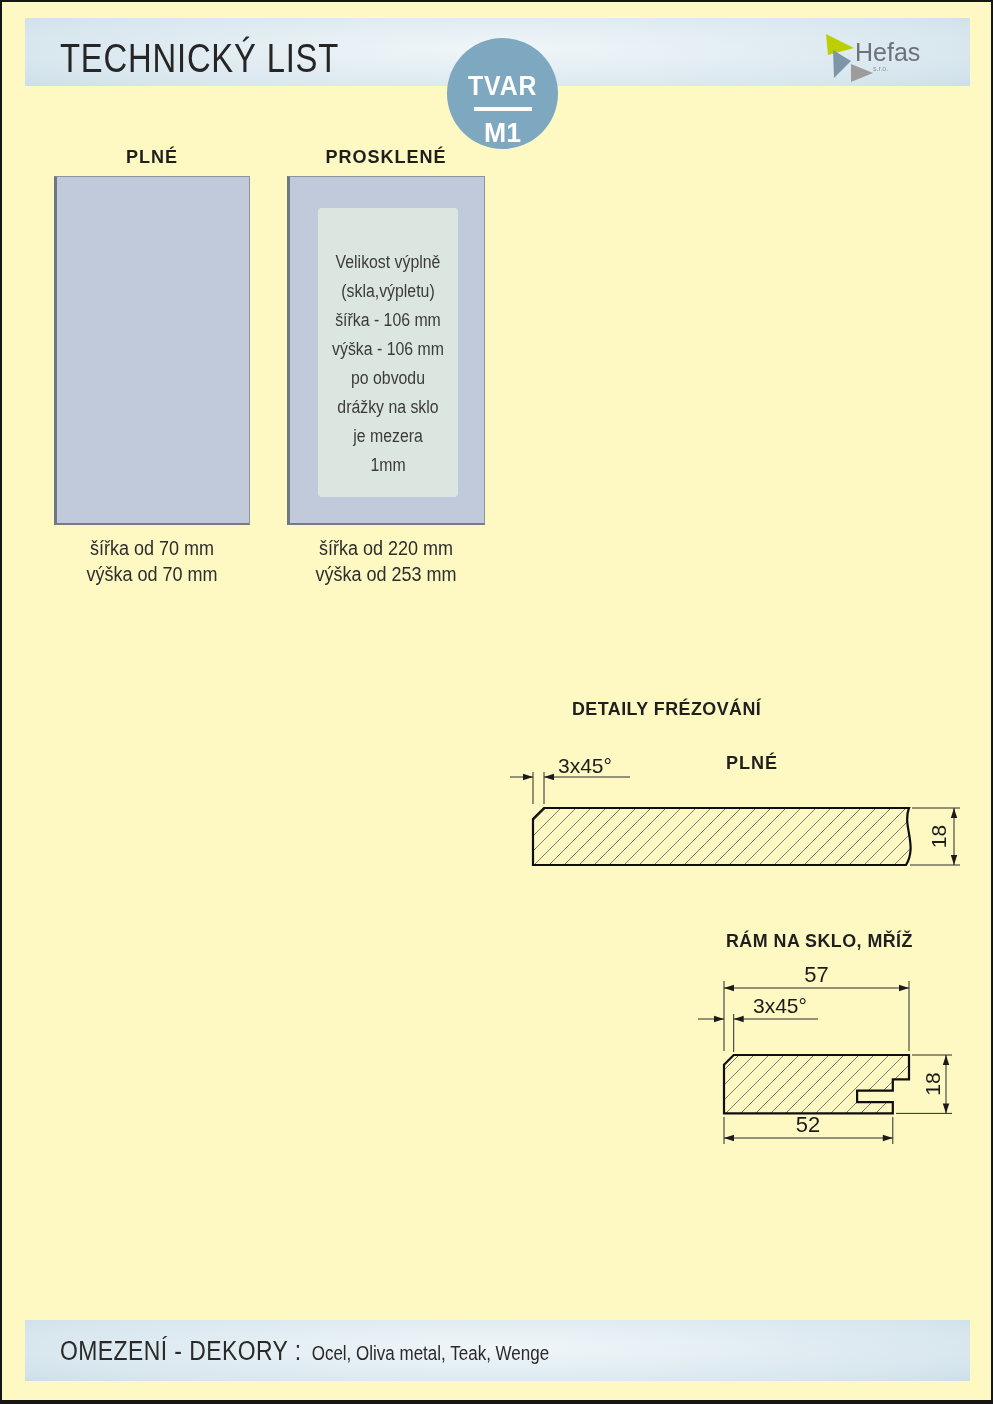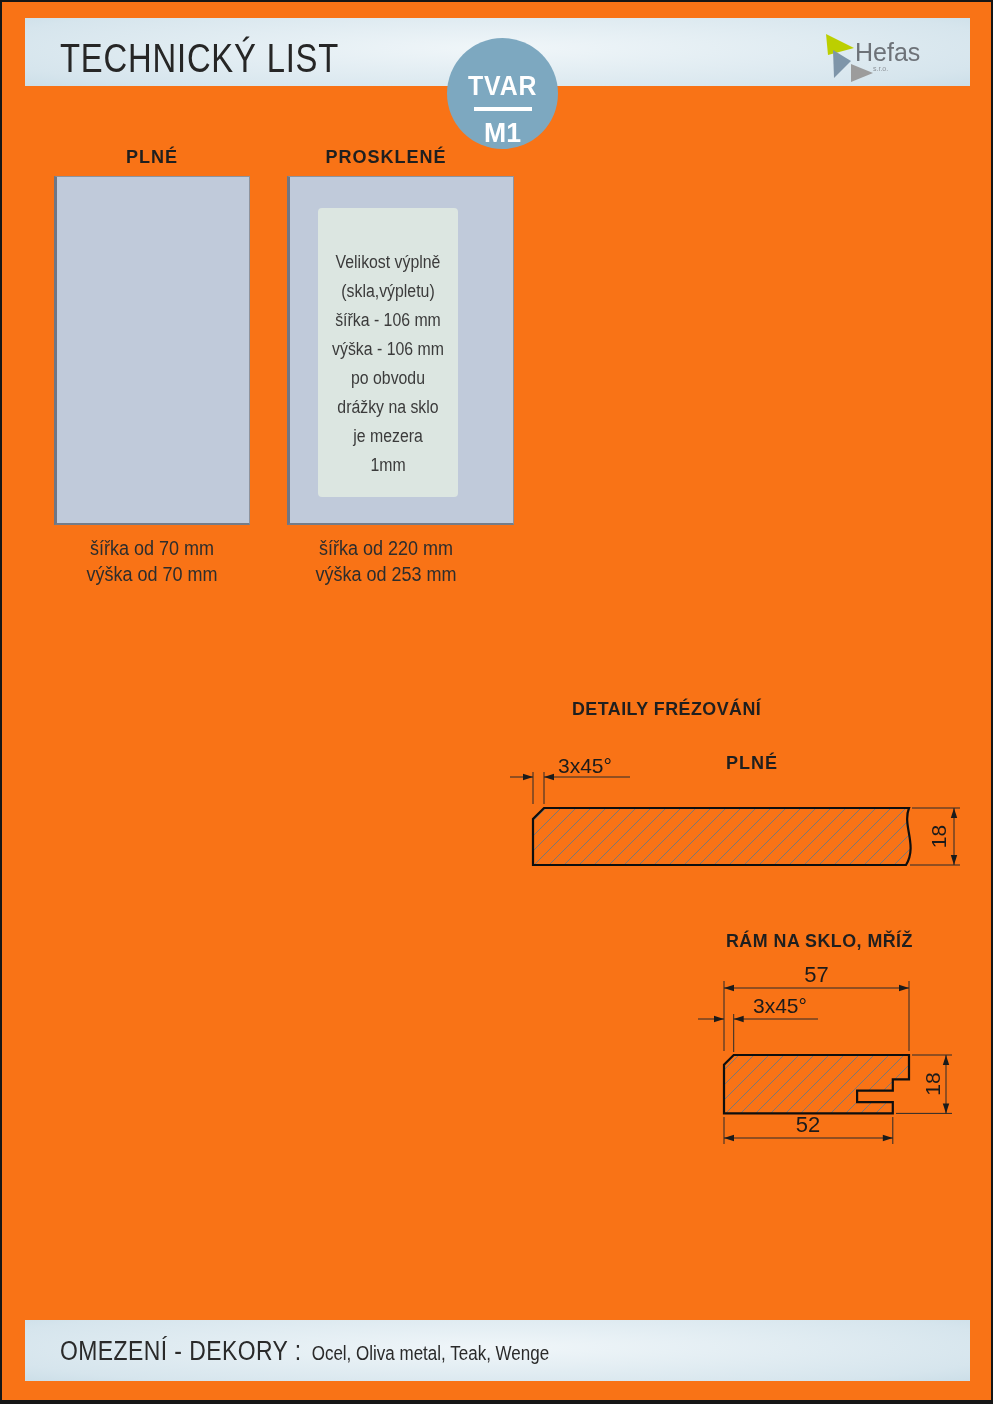--- a/index.html
+++ b/index.html
@@ -1,17 +1,17 @@
 <!DOCTYPE html>
 <html><head>
 <meta charset="utf-8">
 <style>
   html,body{margin:0;padding:0;background:#e8e8e8;}
   .page{
-    position:relative;width:993px;height:1404px;background:#f97316;
+    position:relative;width:993px;height:1404px;background:#fef9c3;
     border:2px solid #161616;border-bottom-width:4px;box-sizing:border-box;
     font-family:"Liberation Sans", sans-serif;overflow:hidden;margin:0 auto;
   }
   .bar{
     position:absolute;left:23px;width:945px;
     background:radial-gradient(ellipse 120% 160% at 50% 45%, #f0f6f9 0%, #d6e5ed 45%, #a6c6d6 88%, #8fb4c9 100%);
   }
   .header-bar{top:16px;height:68px;}
   .footer-bar{top:1318px;height:61px;}
   .page-title{
@@ -30,21 +30,21 @@
     position:absolute;top:144px;font-weight:bold;font-size:19px;color:#1f1f1f;
     letter-spacing:1px;text-align:center;transform:scaleX(0.95);transform-origin:center top;
   }
   #heading-solid{left:52px;width:196px;}
   #heading-glazed{left:285px;width:198px;}
   .door-panel{
     position:absolute;top:174px;height:349px;background:#c0cada;box-sizing:border-box;
     border:1px solid #8e939d;border-left:3px solid #6f7684;border-bottom:2px solid #757c88;
   }
   #panel-solid{left:52px;width:196px;}
-  #panel-glazed{left:285px;width:227px;}
+  #panel-glazed{left:285px;width:198px;}
   .glass{
     position:absolute;left:28px;top:31px;width:140px;height:289px;background:#dce6e1;border-radius:4px;
   }
   .glass-text{
     padding-top:40px;font-size:18px;line-height:29px;color:#3b3b3b;text-align:center;
     transform:scaleX(0.88);transform-origin:center top;
   }
   .caption{
     position:absolute;top:533px;font-size:20px;line-height:26px;color:#2d2d2d;
     text-align:center;transform:scaleX(0.90);transform-origin:center top;

